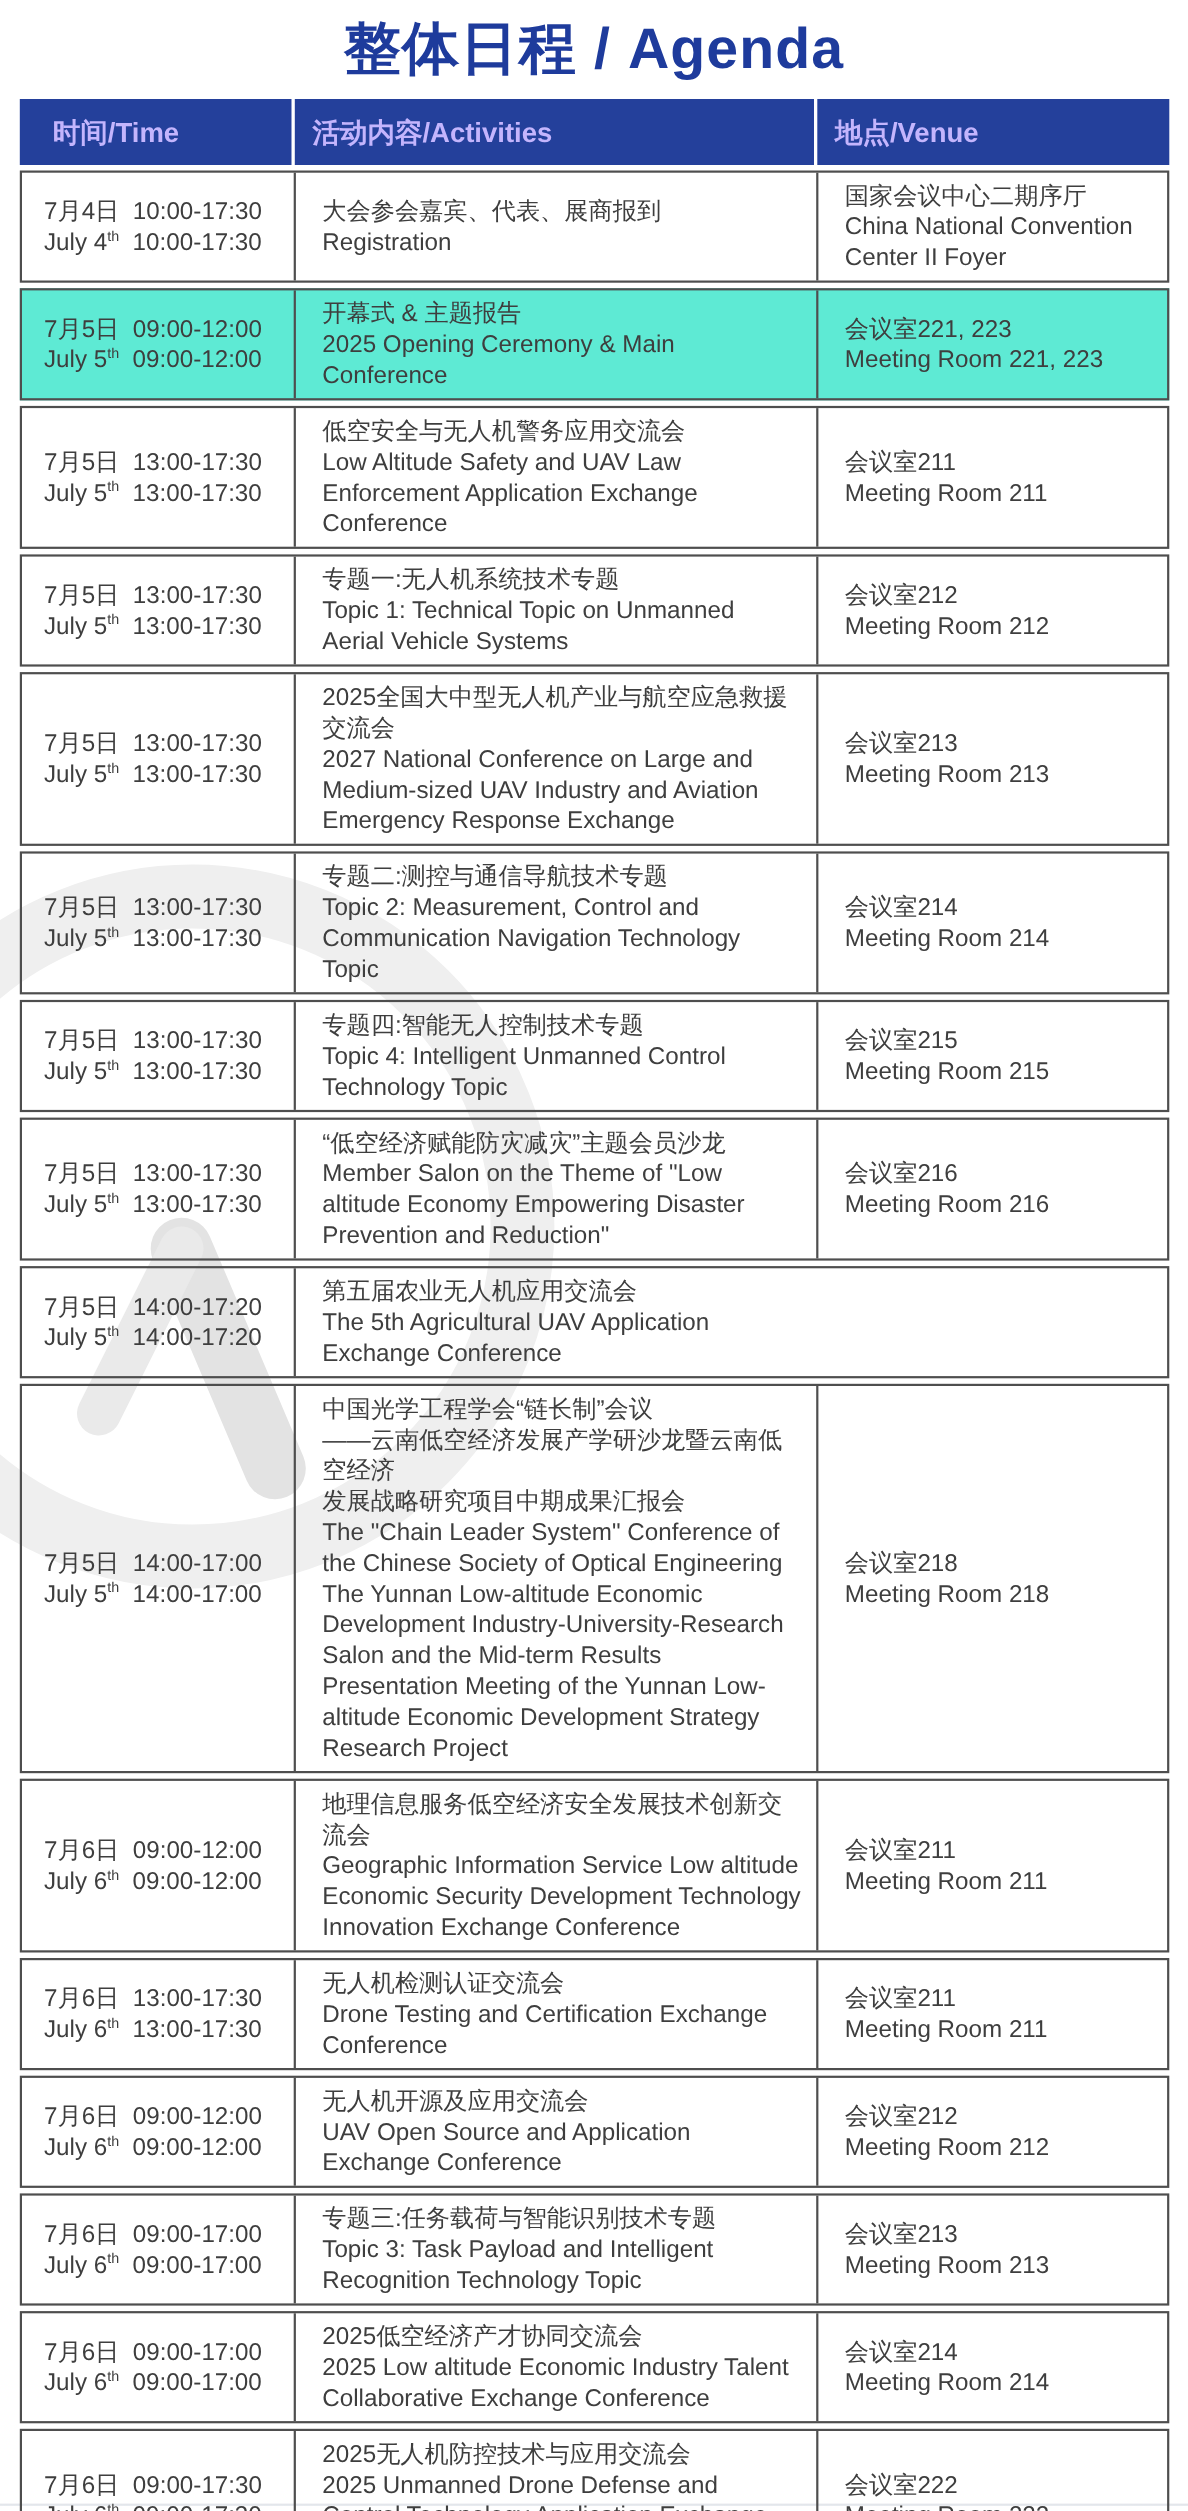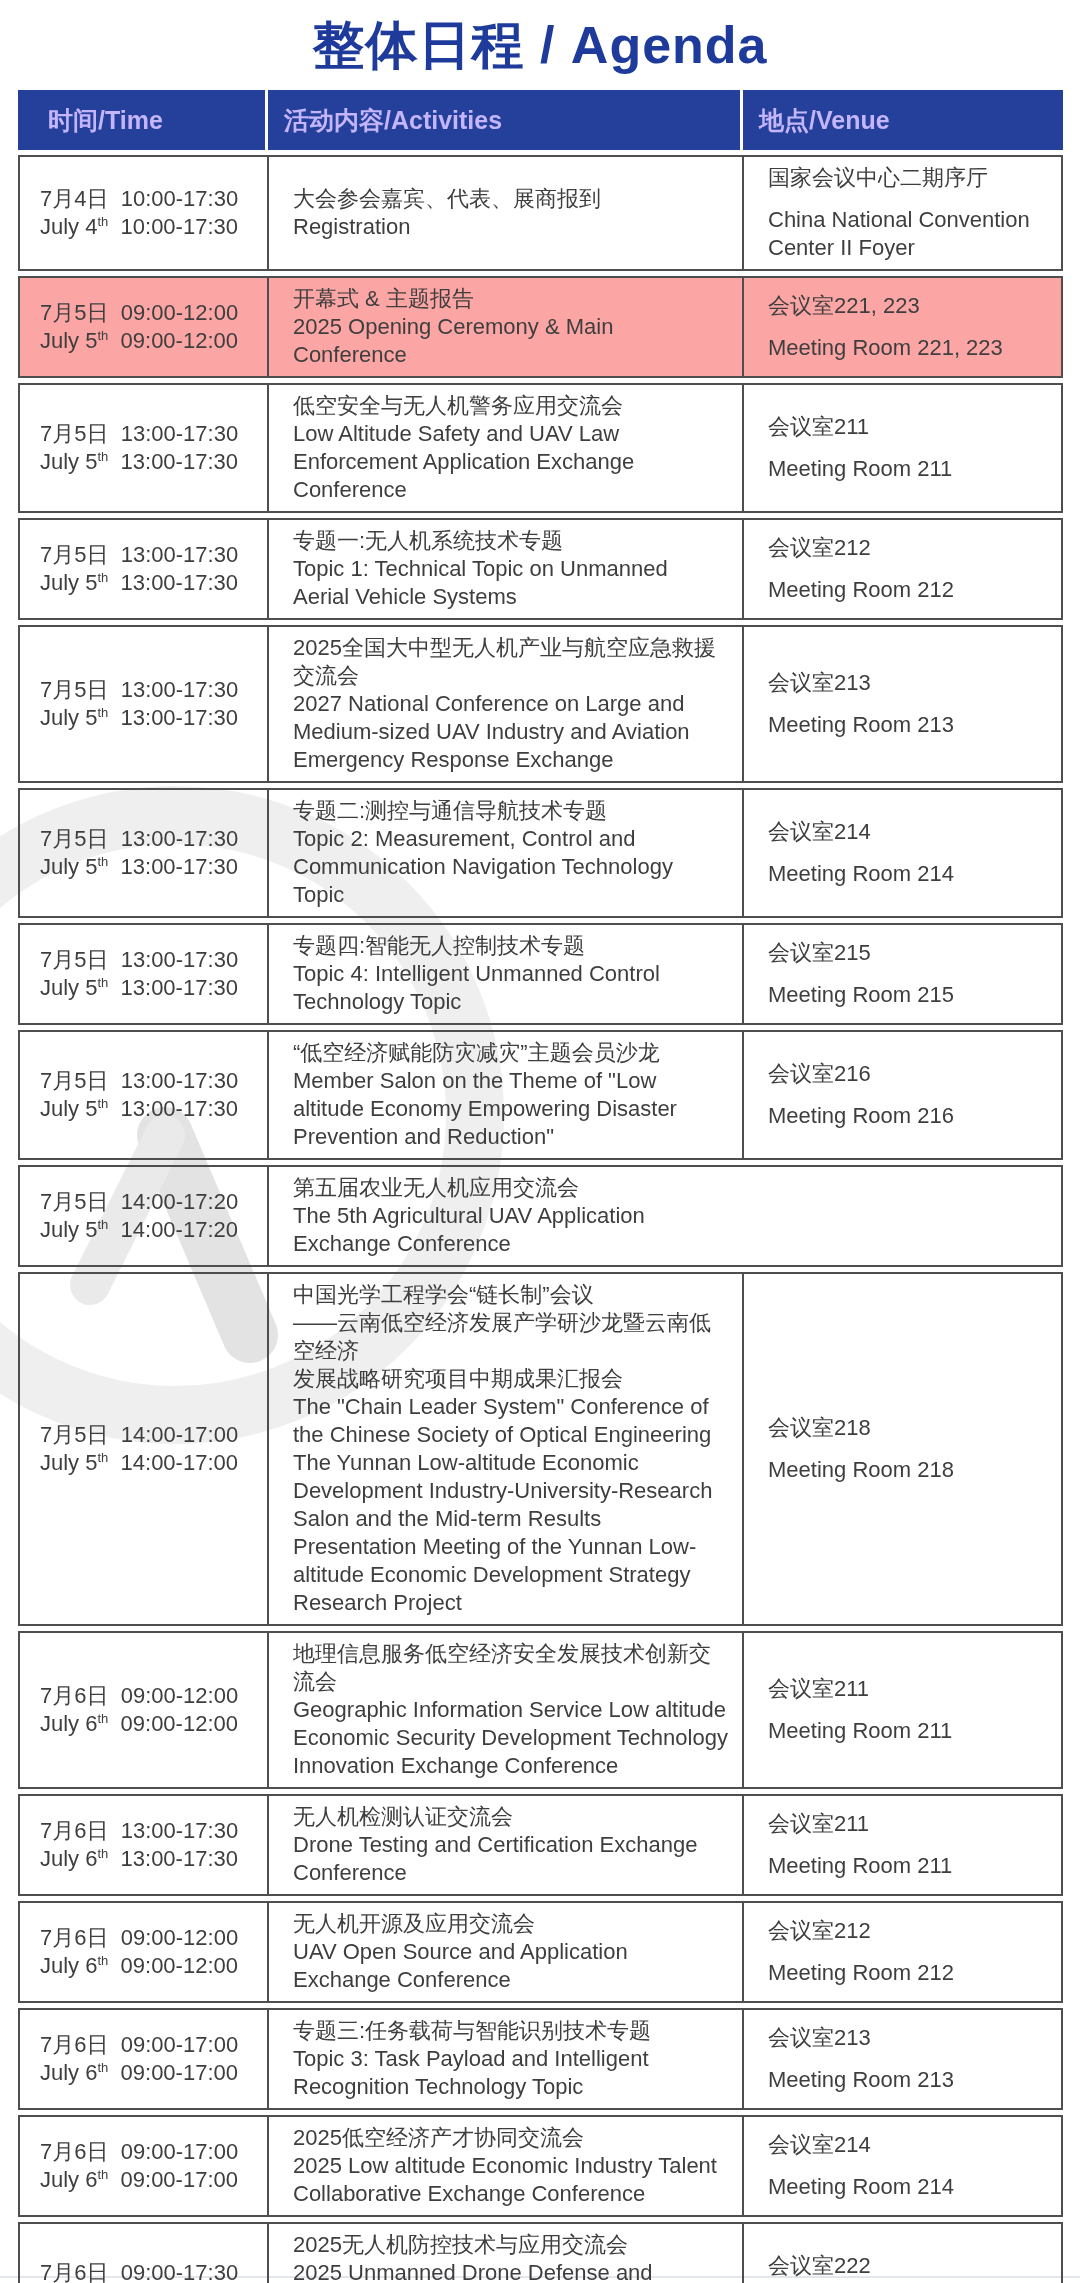--- a/index.html
+++ b/index.html
@@ -44,33 +44,33 @@
 
   .row {
     display:flex;
     border:2px solid #4E4E4E;
     margin-top:5px;
     box-sizing:border-box;
     background:transparent;
     min-height:78px;
     align-items:stretch;
   }
-  .row.hl { background:#fca5a5; }
+  .row.hl { background:#5eead4; }
 
   .cell {
     box-sizing:border-box;
     display:flex; flex-direction:column; justify-content:center;
     padding:7px 14px 7px 24px;
     font-size:22px;
     line-height:28px;
     color:#3E3E3E;
   }
   .cell.c1 { width:247px; padding-left:20px; white-space:pre-wrap; }
   .cell.c2 { width:475px; border-left:2px solid #4E4E4E; }
-  .cell.c3 { flex:1; border-left:2px solid #4E4E4E;gap:14px; }
+  .cell.c3 { flex:1; border-left:2px solid #4E4E4E; }
 
   .a-cn, .t-line { white-space:pre-wrap; }
   sup { font-size:13px; line-height:0; vertical-align:super;text-align:right; }
 
   .page-bottom-line {
     position:absolute; left:0; right:0; bottom:5px; height:2px;
     background:#E3E6EB;
   }
 </style>
 </head>

